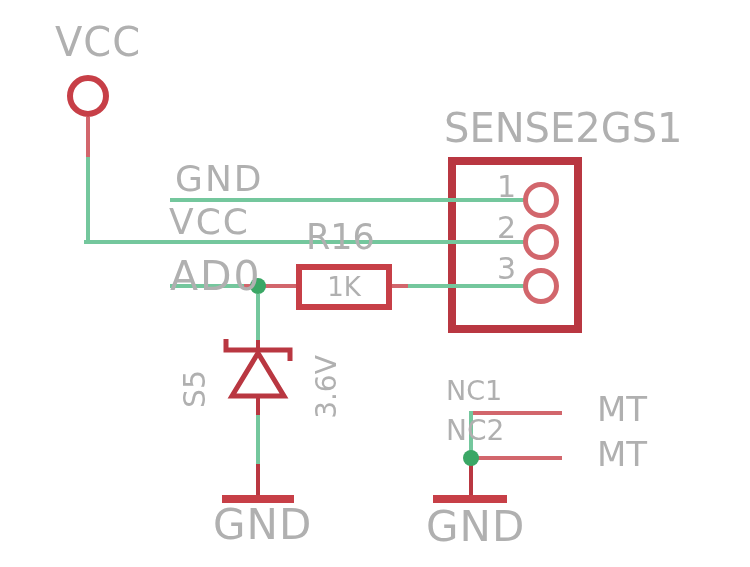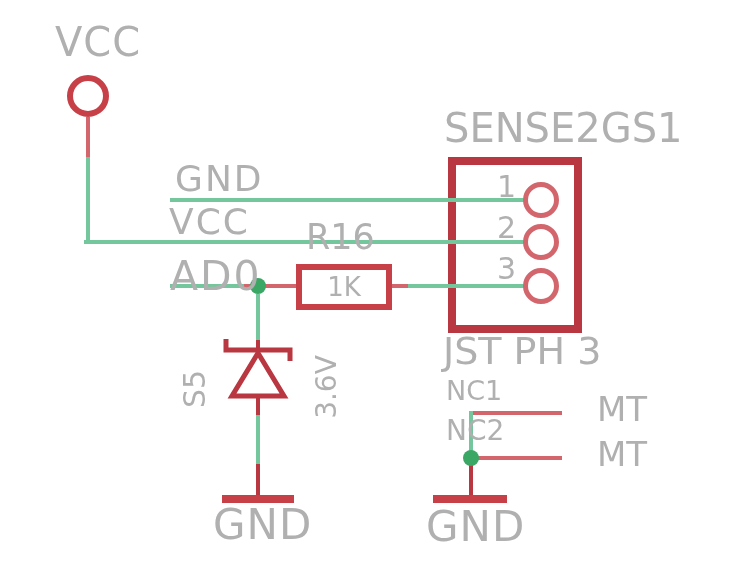--- a/index.html
+++ b/index.html
@@ -53,21 +53,20 @@
   <div class="wire" style="left:408px;top:284px;width:116px;height:4px"></div>
 
   <div class="lbl" style="left:444px;top:108px;font-size:40px">SENSE2GS1</div>
   <div id="conn-box"></div>
   <div class="lbl pin-num" style="left:480px;top:172px">1</div>
   <div class="lbl pin-num" style="left:480px;top:213px">2</div>
   <div class="lbl pin-num" style="left:480px;top:254px">3</div>
   <div class="ring pin-circle" style="top:182px"></div>
   <div class="ring pin-circle" style="top:224px"></div>
   <div class="ring pin-circle" style="top:268px"></div>
-  <div class="lbl" style="left:443px;top:332px;font-size:38px">JST PH 3</div>
 
   <div class="wire" style="left:256px;top:294px;width:4px;height:46px"></div>
   <div class="redline" style="left:256px;top:340px;width:4px;height:14px"></div>
   <svg width="72" height="68" style="left:222px;top:334px" viewBox="0 0 72 68">
     <polyline points="4,5 4,16 68,16 68,27" fill="none" stroke="#b93741" stroke-width="5"></polyline>
     <polygon points="36,19 10,62 62,62" fill="none" stroke="#b93741" stroke-width="5"></polygon>
   </svg>
   <div class="lbl rot" style="left:165px;top:374px;width:60px;font-size:30px">S5</div>
   <div class="lbl rot" style="left:292px;top:373px;width:70px;font-size:28px">3.6V</div>
   <div class="redline" style="left:256px;top:395px;width:4px;height:20px"></div>

